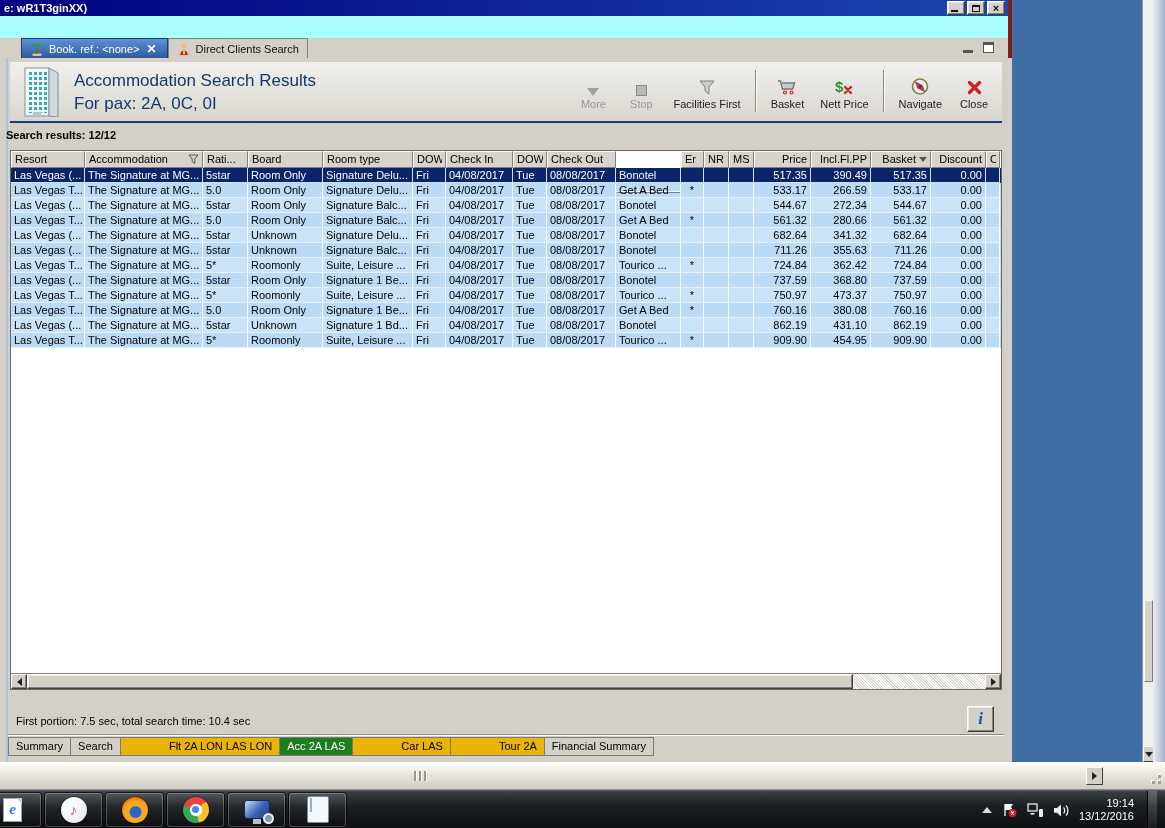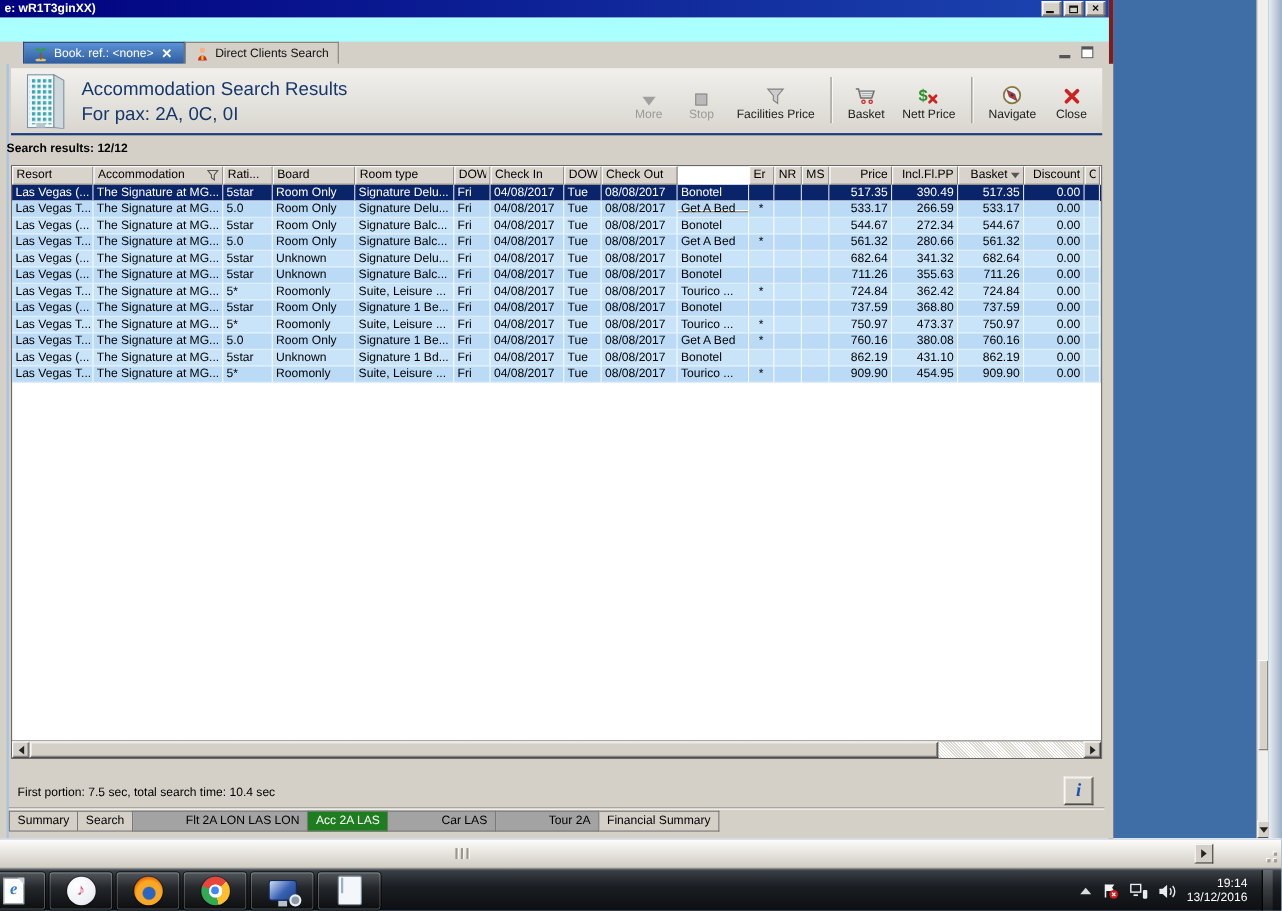--- a/index.html
+++ b/index.html
@@ -82,21 +82,21 @@
 
   
   .status-line { position:absolute; left:16px; top:657px; color:#000; }
   .info-btn { position:absolute; left:967px; top:648px; width:27px; height:26px; background:#d4d0c8; border:1px solid; border-color:#fff #404040 #404040 #fff; box-shadow:inset -1px -1px 0 #808080, inset 1px 1px 0 #eceae6; color:#1c50b0; font-family:"Liberation Serif",serif; font-weight:bold; font-style:italic; font-size:17px; text-align:center; line-height:24px; }
   .groove { position:absolute; left:8px; top:676px; width:996px; height:2px; border-top:1px solid #8f8b82; border-bottom:1px solid #fff; }
 
   
   .bottom-tabs { position:absolute; left:8px; top:679px; display:flex; height:19px; }
   .btab { padding:0 7px; line-height:17px; border:1px solid #7a7a7a; border-left:none; background:#d4d0c8; color:#000; white-space:nowrap; }
   .btab:first-child { border-left:1px solid #7a7a7a; }
-  .btab.green-light { background:#a3a3a3;padding-left:48px; }
+  .btab.green-light { background:#eab308;padding-left:48px; }
   .btab.green-active { background:#1e7d1e; color:#fff; }
 
   
   .taskbar { position:absolute; left:0; top:790px; width:1165px; height:38px; background:linear-gradient(#3a4046,#1b1e22 40%,#0d0f11); border-top:1px solid #585f66; display:flex; align-items:center; }
   .taskbar-apps { display:flex; gap:4px; margin-left:-16px; }
   .app { width:57px; height:34px; border-radius:3px; display:flex; align-items:center; justify-content:center; background:linear-gradient(rgba(255,255,255,.14),rgba(255,255,255,.04) 45%,rgba(0,0,0,.10)); box-shadow:inset 0 0 0 1px rgba(255,255,255,.25), 0 0 0 1px rgba(0,0,0,.65); }
   .tray { position:absolute; right:8px; top:0; height:38px; display:flex; align-items:center; gap:9px; }
   .tray-up { width:0; height:0; border-left:5px solid transparent; border-right:5px solid transparent; border-bottom:6px solid #d9dcde; }
   .tray-clock { color:#fff; text-align:right; line-height:13px; padding-right:4px; }
   .show-desktop { width:10px; height:38px; border-left:1px solid #000; background:linear-gradient(rgba(255,255,255,.22),rgba(255,255,255,.05)); }
@@ -224,21 +224,21 @@
               <span style="display:inline-block;width:11px;height:11px;background:#b9b9b9;border:1px solid #8a8a8a"></span>
             </span>
             <div class="tlab">Stop</div>
           </div>
           <div class="tbtn">
             <span class="ticn">
               <svg width="18" height="17" viewBox="0 0 18 17">
                 <path d="M2 2h14l-5 6v7l-4-3V8z" fill="#cdcdcd" stroke="#808080"></path>
               </svg>
             </span>
-            <div class="tlab">Facilities Price</div>
+            <div class="tlab">Facilities First</div>
           </div>
           <span class="tsep"></span>
           <div class="tbtn">
             <span class="ticn">
               <svg width="22" height="18" viewBox="0 0 22 18">
                 <path d="M2 3h2.5l2 8h10l2-6H6" fill="none" stroke="#707070" stroke-width="1.4"></path>
                 <path d="M6.5 5h11M7 7h10M7.5 9h9" stroke="#9aa4ad" stroke-width=".8"></path>
                 <circle cx="9" cy="14.5" r="1.5" fill="none" stroke="#cc2222" stroke-width="1.2"></circle>
                 <circle cx="15.5" cy="14.5" r="1.5" fill="none" stroke="#cc2222" stroke-width="1.2"></circle>
               </svg>

